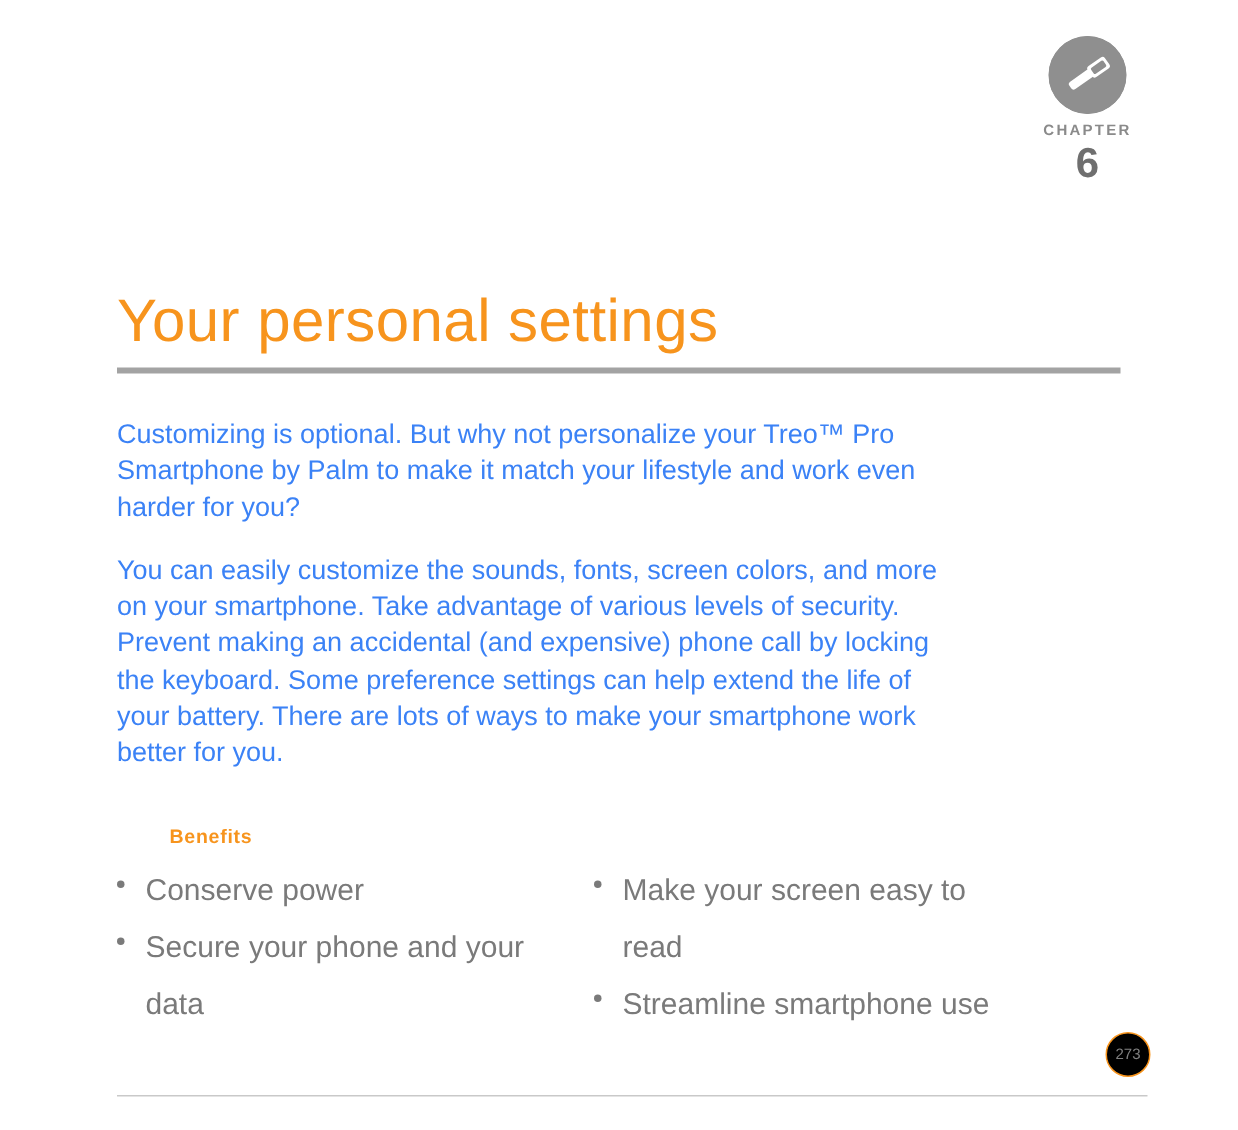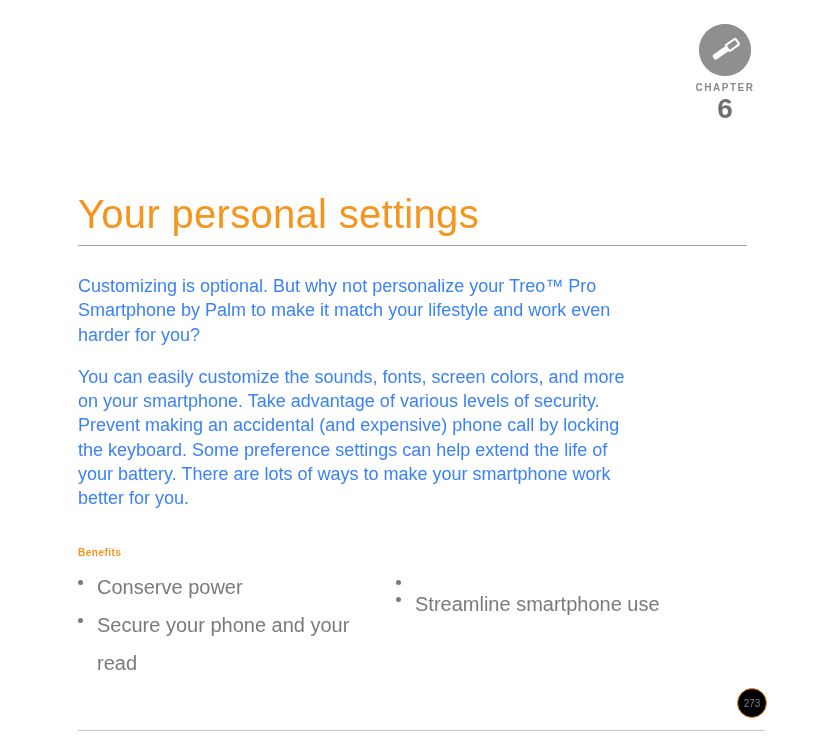--- a/index.html
+++ b/index.html
@@ -46,42 +46,43 @@
     line-height: 1;
     margin-top: 2px;
   }
   .title-block {
     margin-top: 168px;
   }
   .page-title {
     font-size: 40px;
     font-weight: 300;
     color: #f7941d;
-    border-bottom: 1px solid #a3a3a3;
+    border-bottom: 4px solid #a3a3a3;
     padding-bottom: 8px;
     margin-bottom: 28px;
     letter-spacing: 0.3px;
   }
   .intro p {
     font-size: 18px;
     line-height: 1.35;
     color: #3b82f6;
     margin-bottom: 18px;
     max-width: 560px;
     font-weight: 400;
   }
   .benefits {
     margin-top: 36px;
   }
   .benefits-heading {
-    font-size: 10px;
+    font-size: 13px;
     font-weight: 700;
     color: #f7941d;
     letter-spacing: 0.5px;
     margin-bottom: 10px;
+    margin-left: 35px;
   }
   .benefits-cols {
     display: flex;
     gap: 28px;
   }
   .benefits-col {
     width: 290px;
   }
   .benefit-item {
     display: flex;
@@ -159,26 +160,27 @@
   <div class="benefits">
     <div class="benefits-heading">Benefits</div>
     <div class="benefits-cols">
       <div class="benefits-col">
         <div class="benefit-item">
           <span class="bullet"></span>
           <span>Conserve power</span>
         </div>
         <div class="benefit-item">
           <span class="bullet"></span>
-          <span>Secure your phone and your read</span>
+          <span>Secure your phone and your data</span>
         </div>
       </div>
       <div class="benefits-col">
         <div class="benefit-item">
           <span class="bullet"></span>
+          <span>Make your screen easy to read</span>
         </div>
         <div class="benefit-item">
           <span class="bullet"></span>
           <span>Streamline smartphone use</span>
         </div>
       </div>
     </div>
   </div>
 
   <div class="footer">

